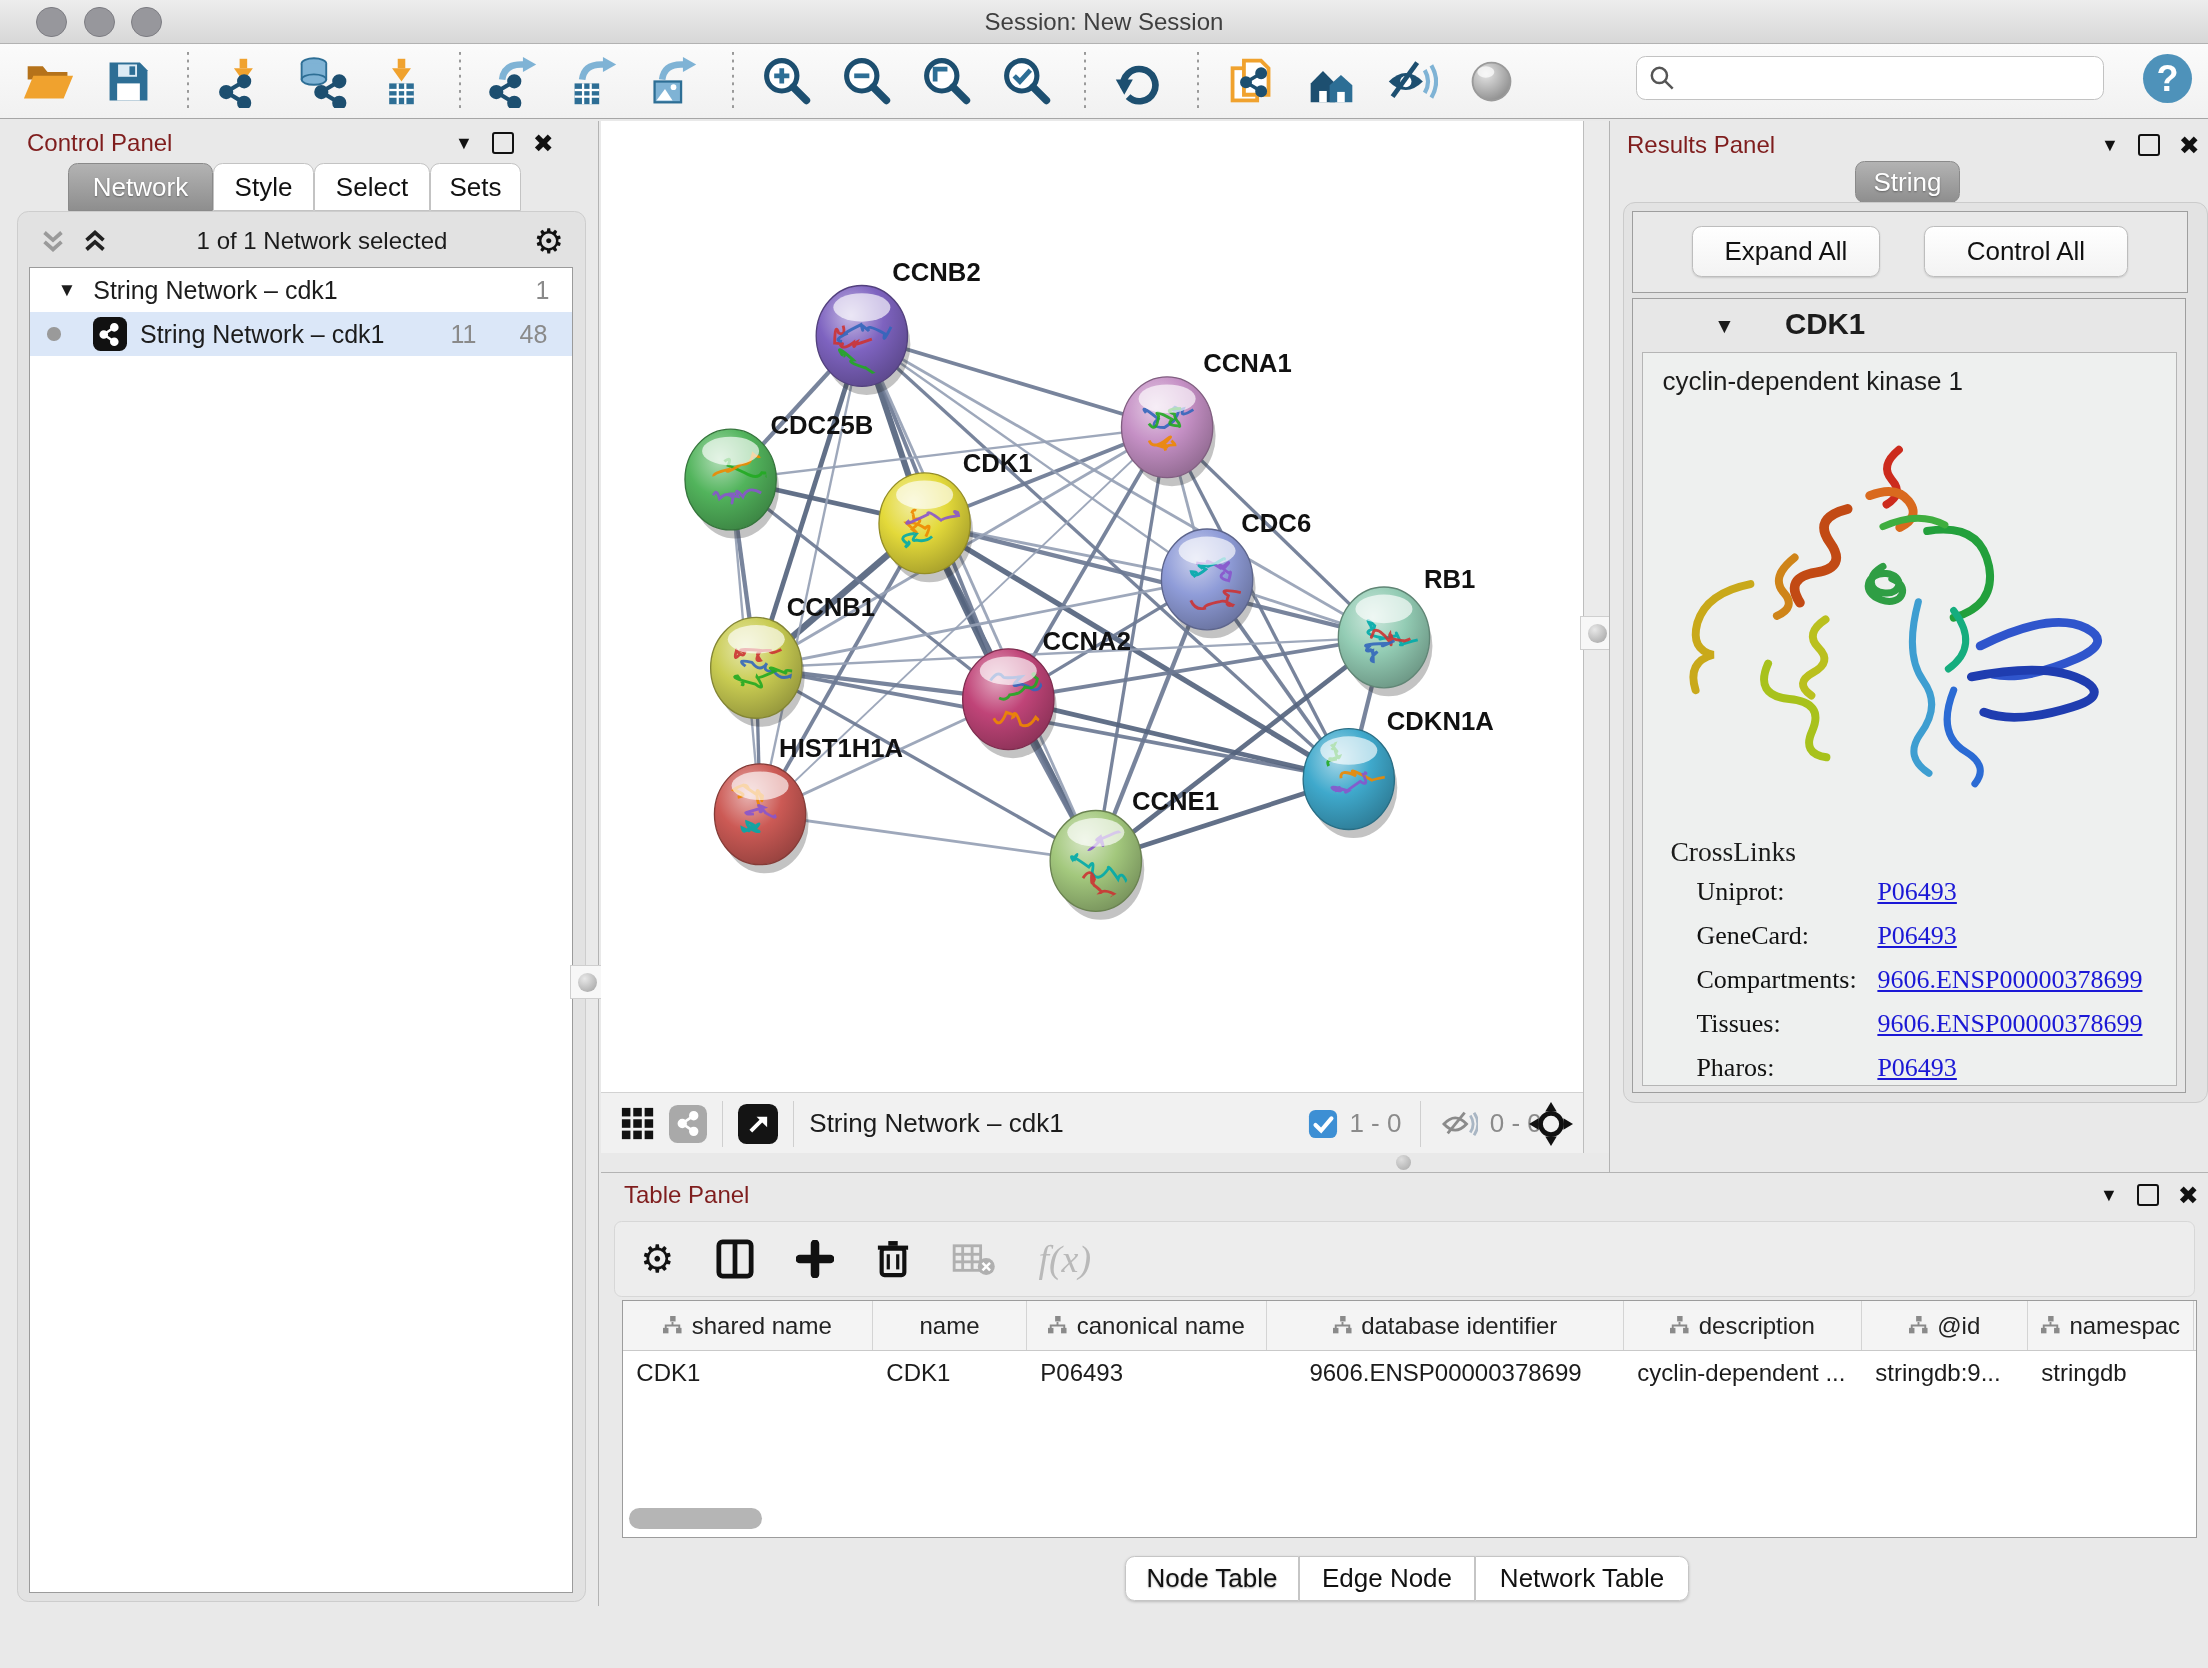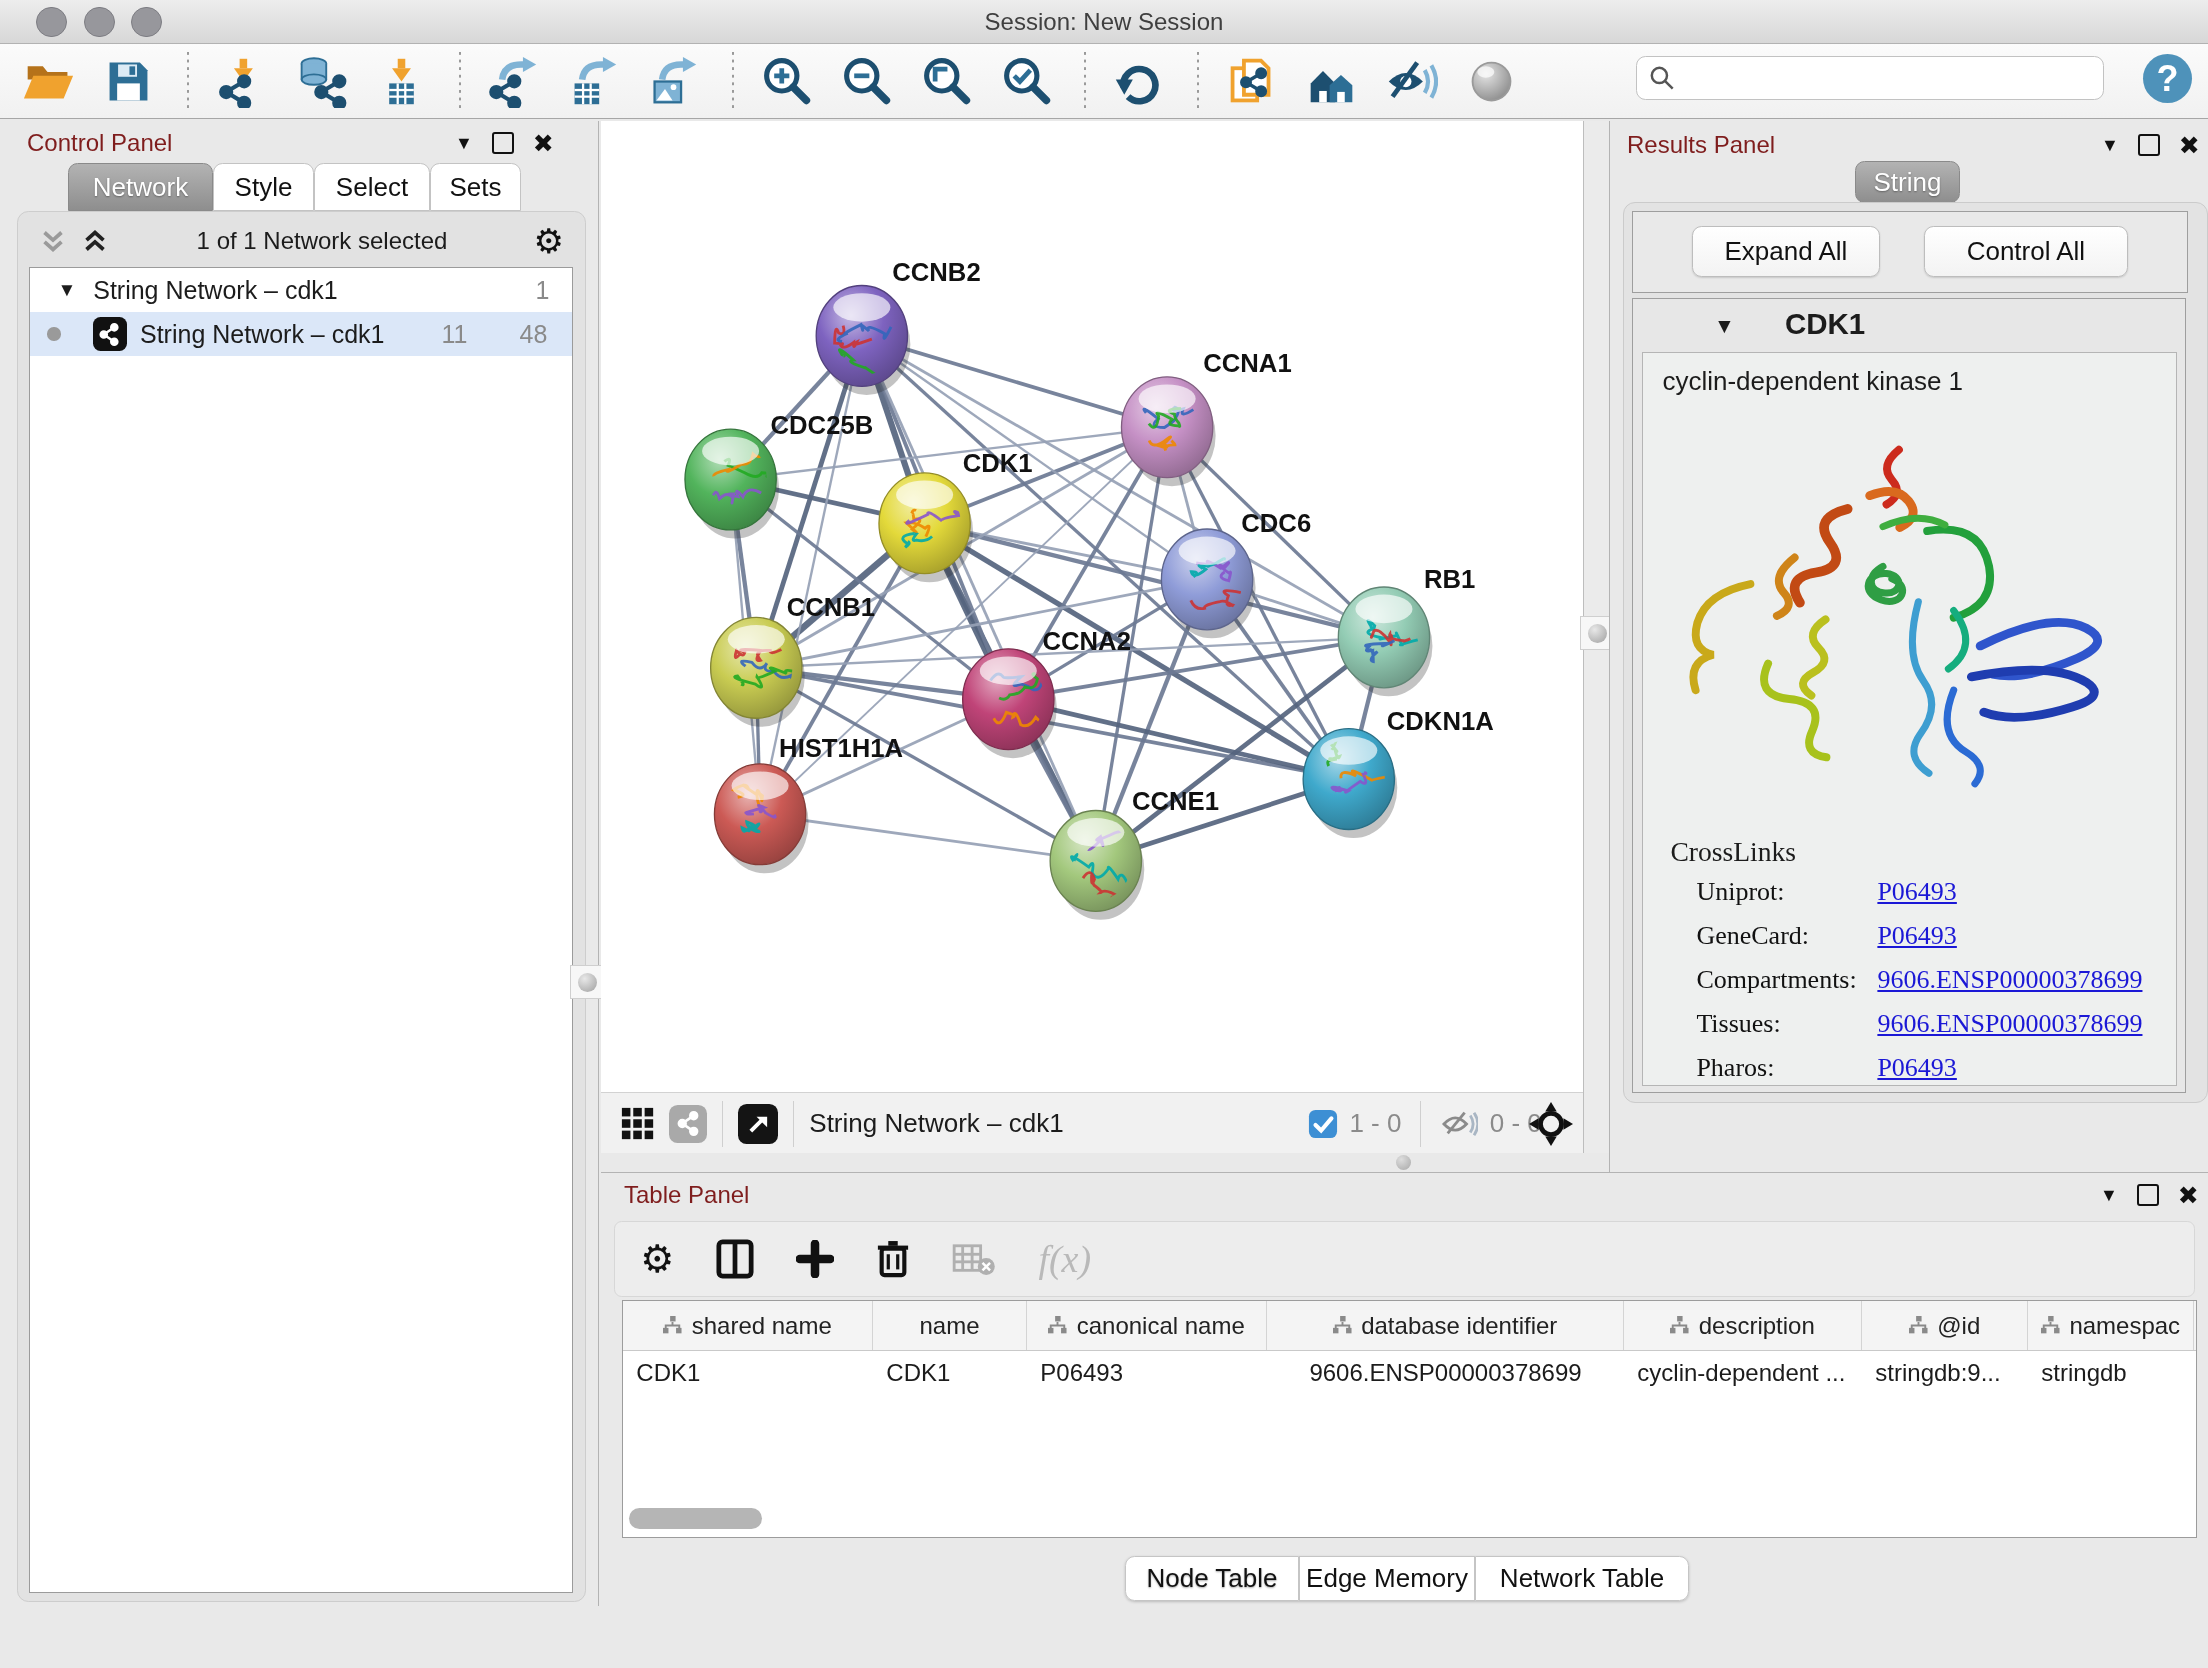--- a/index.html
+++ b/index.html
@@ -319,21 +319,21 @@
             <svg width="23" height="23" viewBox="0 0 24 24">
               <g stroke="#fff" stroke-width="2.6" fill="#fff">
                 <circle cx="17" cy="4.5" r="3.2"></circle>
                   <circle cx="6" cy="12" r="3.2"></circle>
                   <circle cx="17" cy="19.5" r="3.2"></circle>
                 <path d="M17,4.5 L6,12 L17,19.5" fill="none"></path>
               </g>
             </svg>
           </span>
           <span style="margin-left:13.3px">String Network – cdk1</span>
-          <span class="cnt" style="position:absolute;right:105px">11</span>
+          <span class="cnt" style="position:absolute;right:96px">11</span>
           <span class="cnt" style="position:absolute;right:25px">48</span>
         </div>
       </div>
     </div>
     <div class="handlebtn" style="left:570px;top:844px">
         <span class="dot"></span>
       </div>
   </div>
 
   <div class="canvas">
@@ -827,19 +827,19 @@
             <div class="td" style="width: 357px; text-align: center; padding-left: 0px;">9606.ENSP00000378699</div>
             <div class="td" style="width: 238px;">cyclin-dependent ...</div>
             <div class="td" style="width: 166px;">stringdb:9...</div>
             <div class="td" style="width: 166px;">stringdb</div>
           </div>
         </div>
       <div class="hscroll"></div>
     </div>
     <div class="tp-tabs">
       <div class="tp-tab tabsel" style="width:172px;border-radius:9.5px 0 0 9.5px">Node Table</div>
-      <div class="tp-tab" style="width:174px">Edge Memory</div>
+      <div class="tp-tab" style="width:174px">Edge Node</div>
       <div class="tp-tab" style="width:212px;border-radius:0 9.5px 9.5px 0">Network Table</div>
     </div>
   </div>
 
 </div>
 
 
 </body></html>

